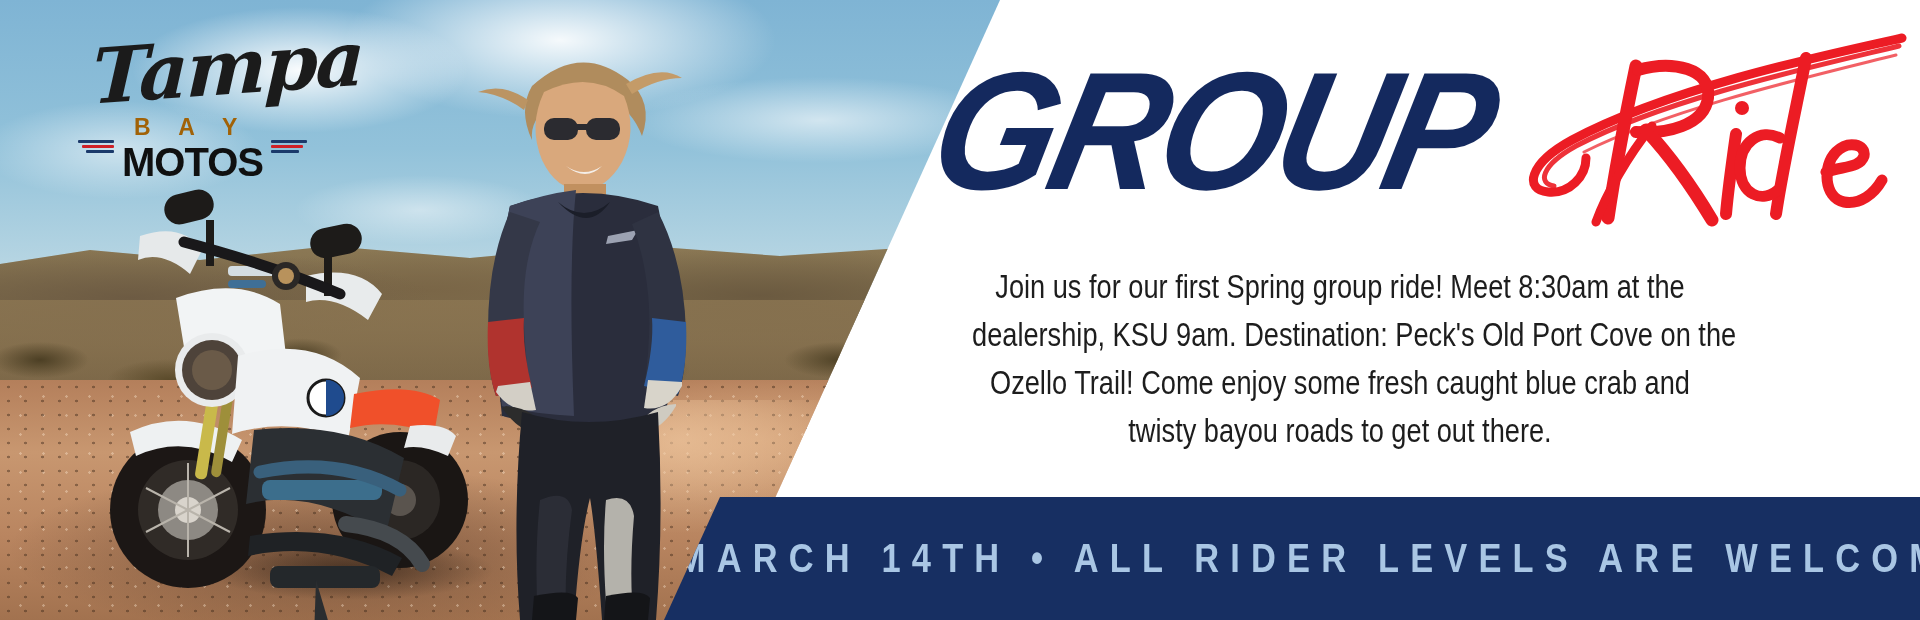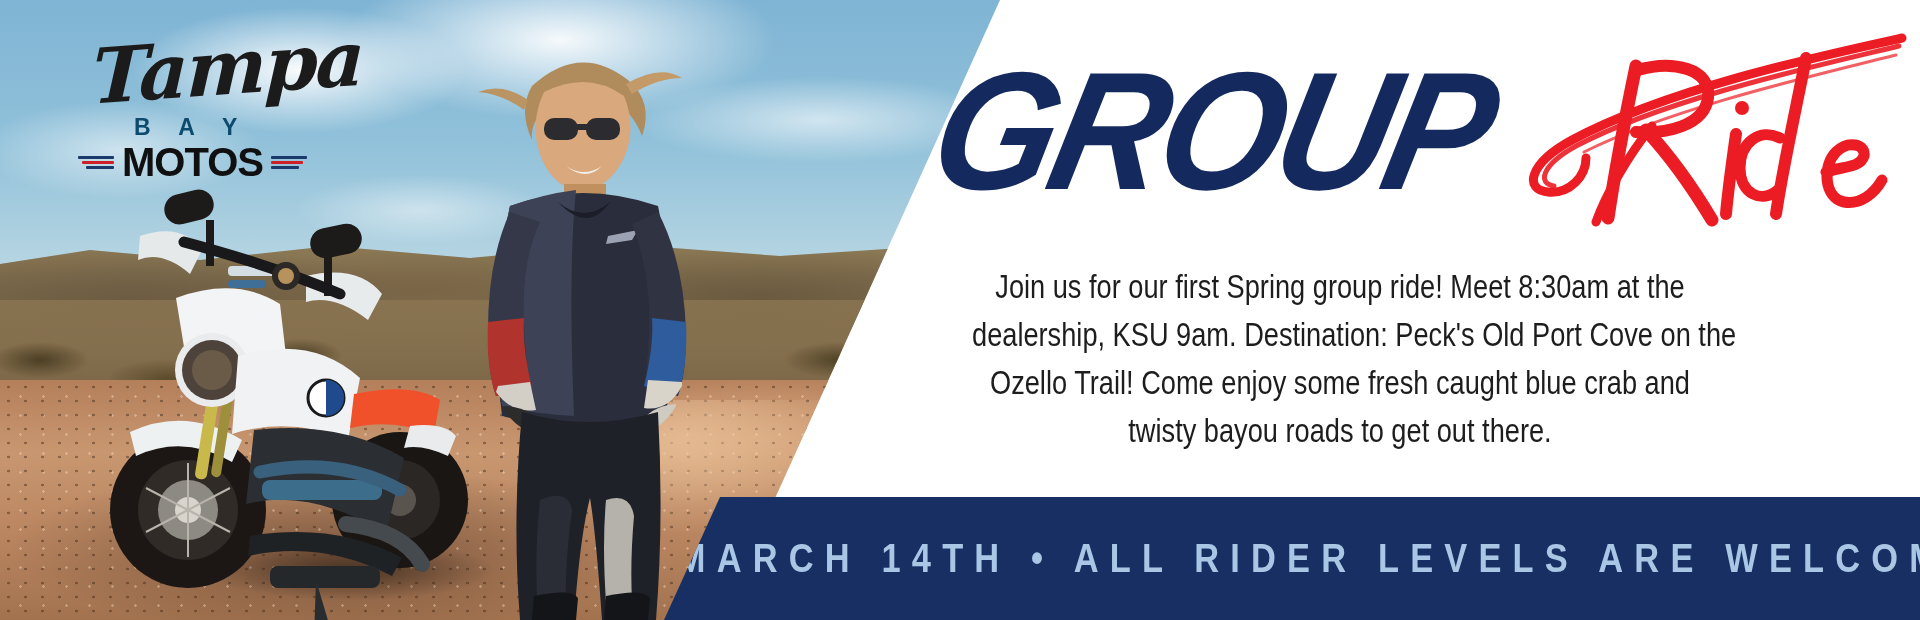--- a/index.html
+++ b/index.html
@@ -98,26 +98,26 @@
     color: #1b1b1b;
     letter-spacing: -2px;
     line-height: 1;
     position: absolute;
     left: 14px; top: 0;
     transform: rotate(-4deg) skewX(-6deg);
   }
   .logo-bay {
     position:absolute; left: 56px; top: 84px;
     font-family:"Liberation Sans", sans-serif;
-    font-weight: 700; font-size: 23px; color:#0c4a6e;
+    font-weight: 700; font-size: 23px; color:#a16207;
     letter-spacing: 11px;
   }
   .logo-motosrow {
     position:absolute; left: 0; top: 110px;
-    display:flex; align-items:center; gap:8px;
+    display:flex; align-items:flex-start; gap:8px;
   }
   .logo-motos {
     font-family:"Liberation Sans", sans-serif;
     font-weight:700; font-size:40px; color:#101010; letter-spacing:-1px;
   }
   .stripes { display:flex; flex-direction:column; gap:2px; width:36px; }
   .stripes i { display:block; height:3px; border-radius:1px; }
   .stripes i:nth-child(1){ background:#1b3a6b; width:36px; }
   .stripes i:nth-child(2){ background:#cf2027; width:32px; }
   .stripes i:nth-child(3){ background:#1b3a6b; width:28px; }

